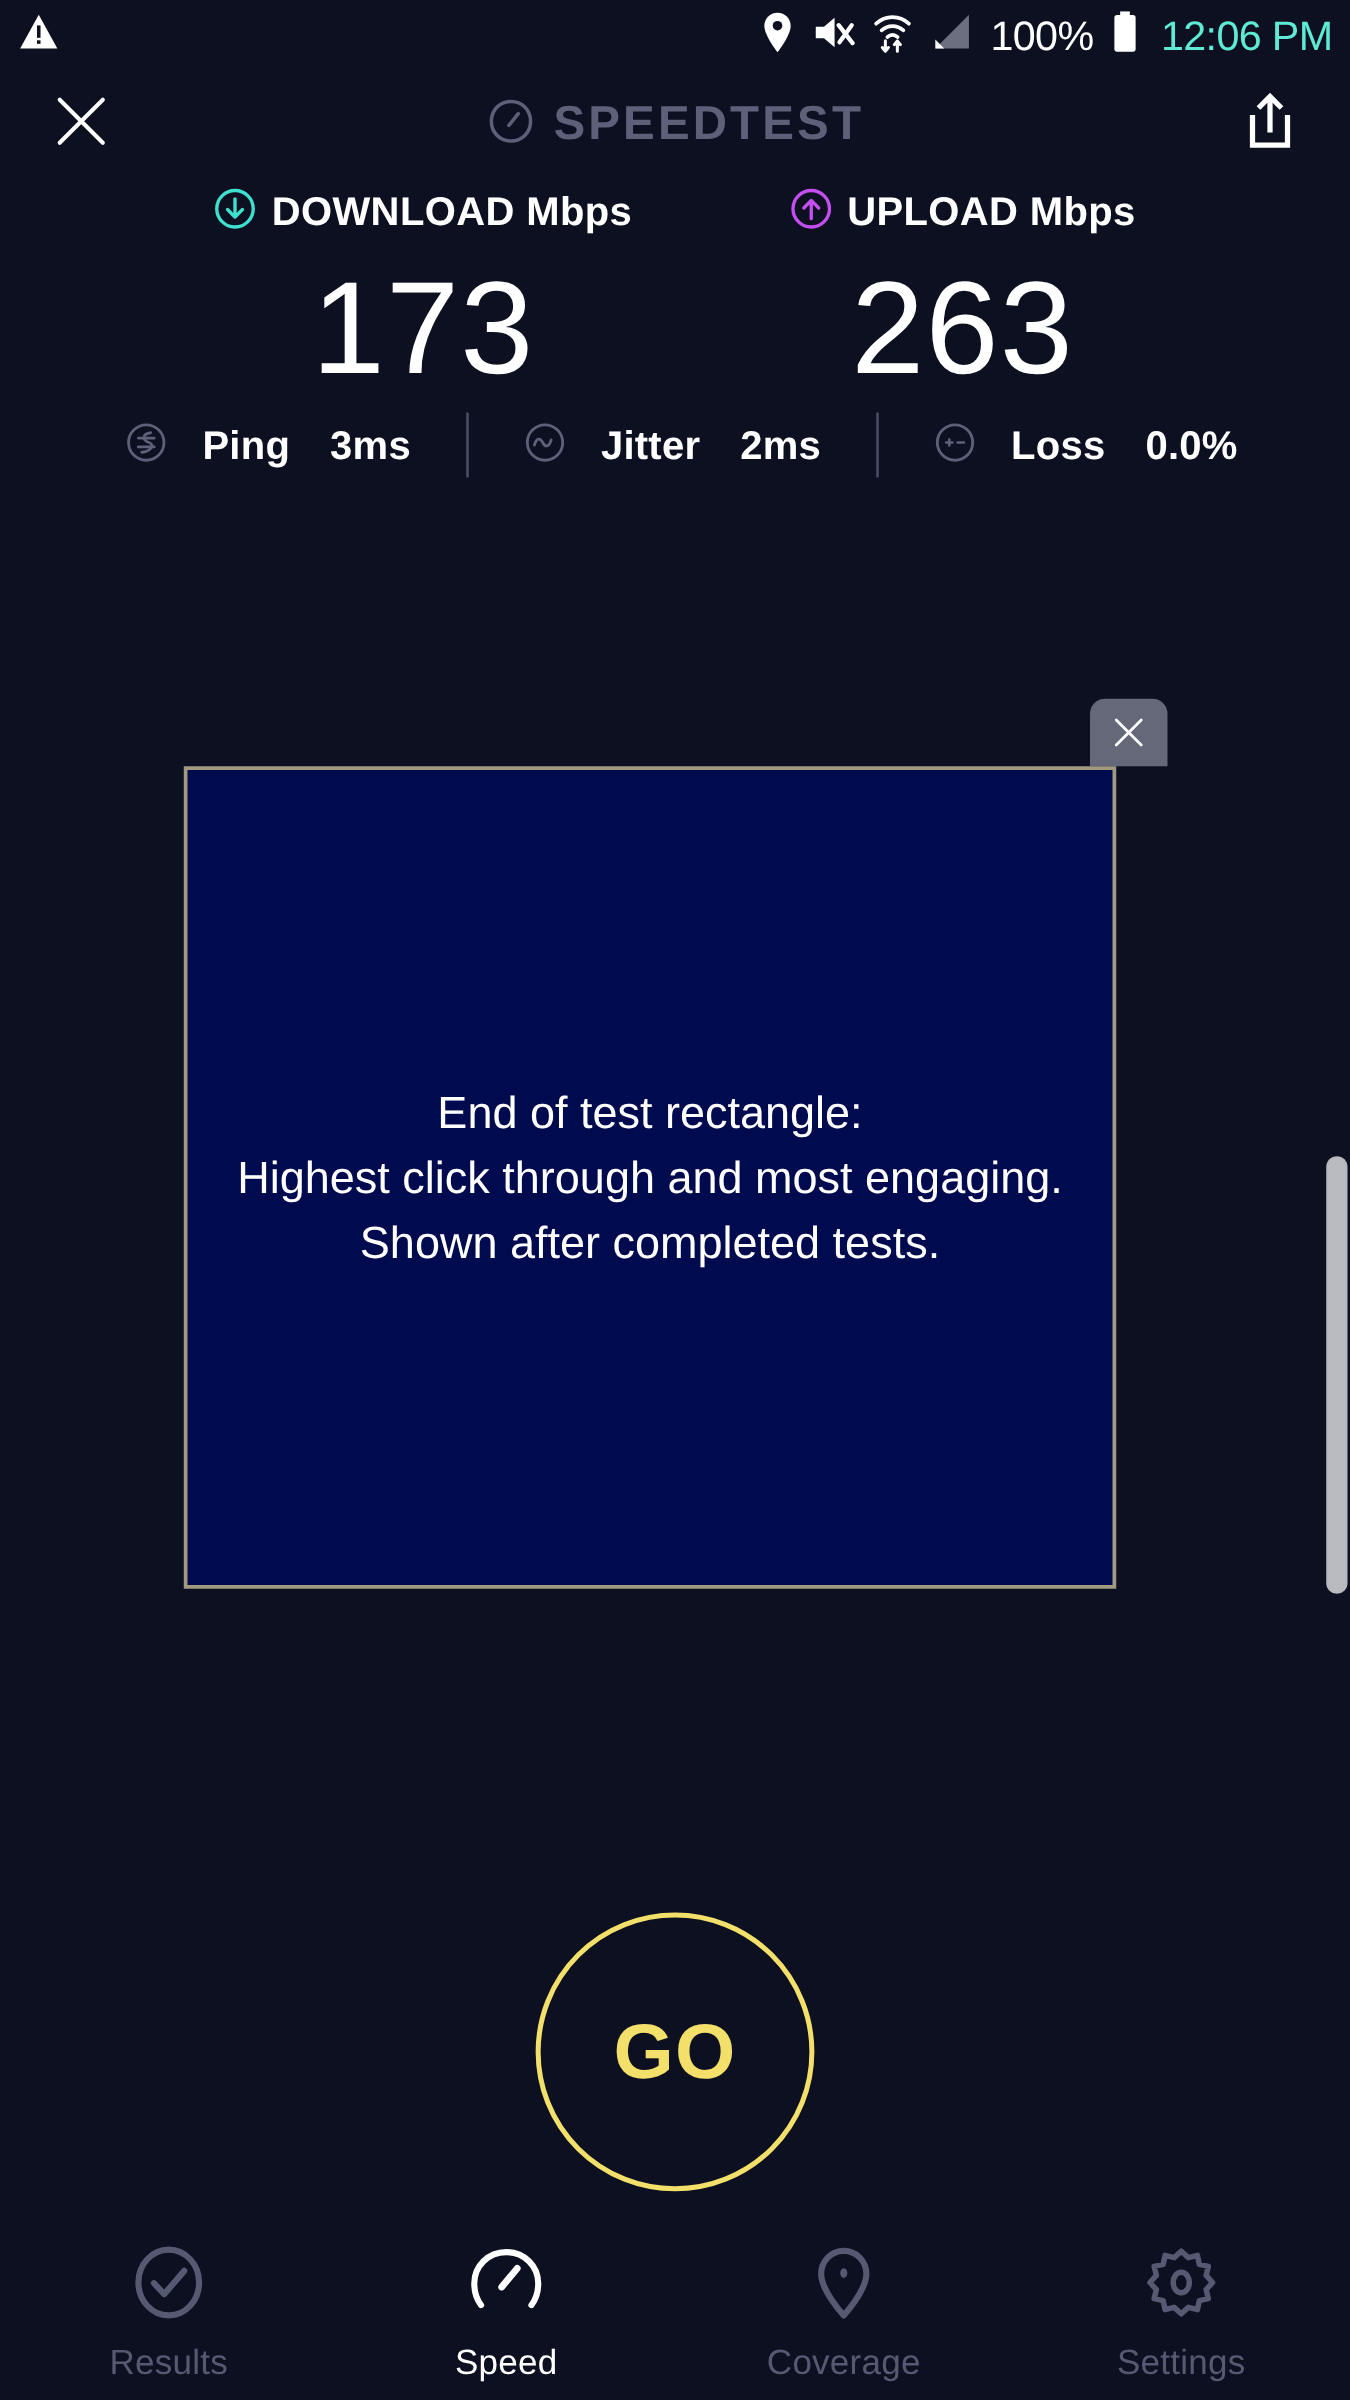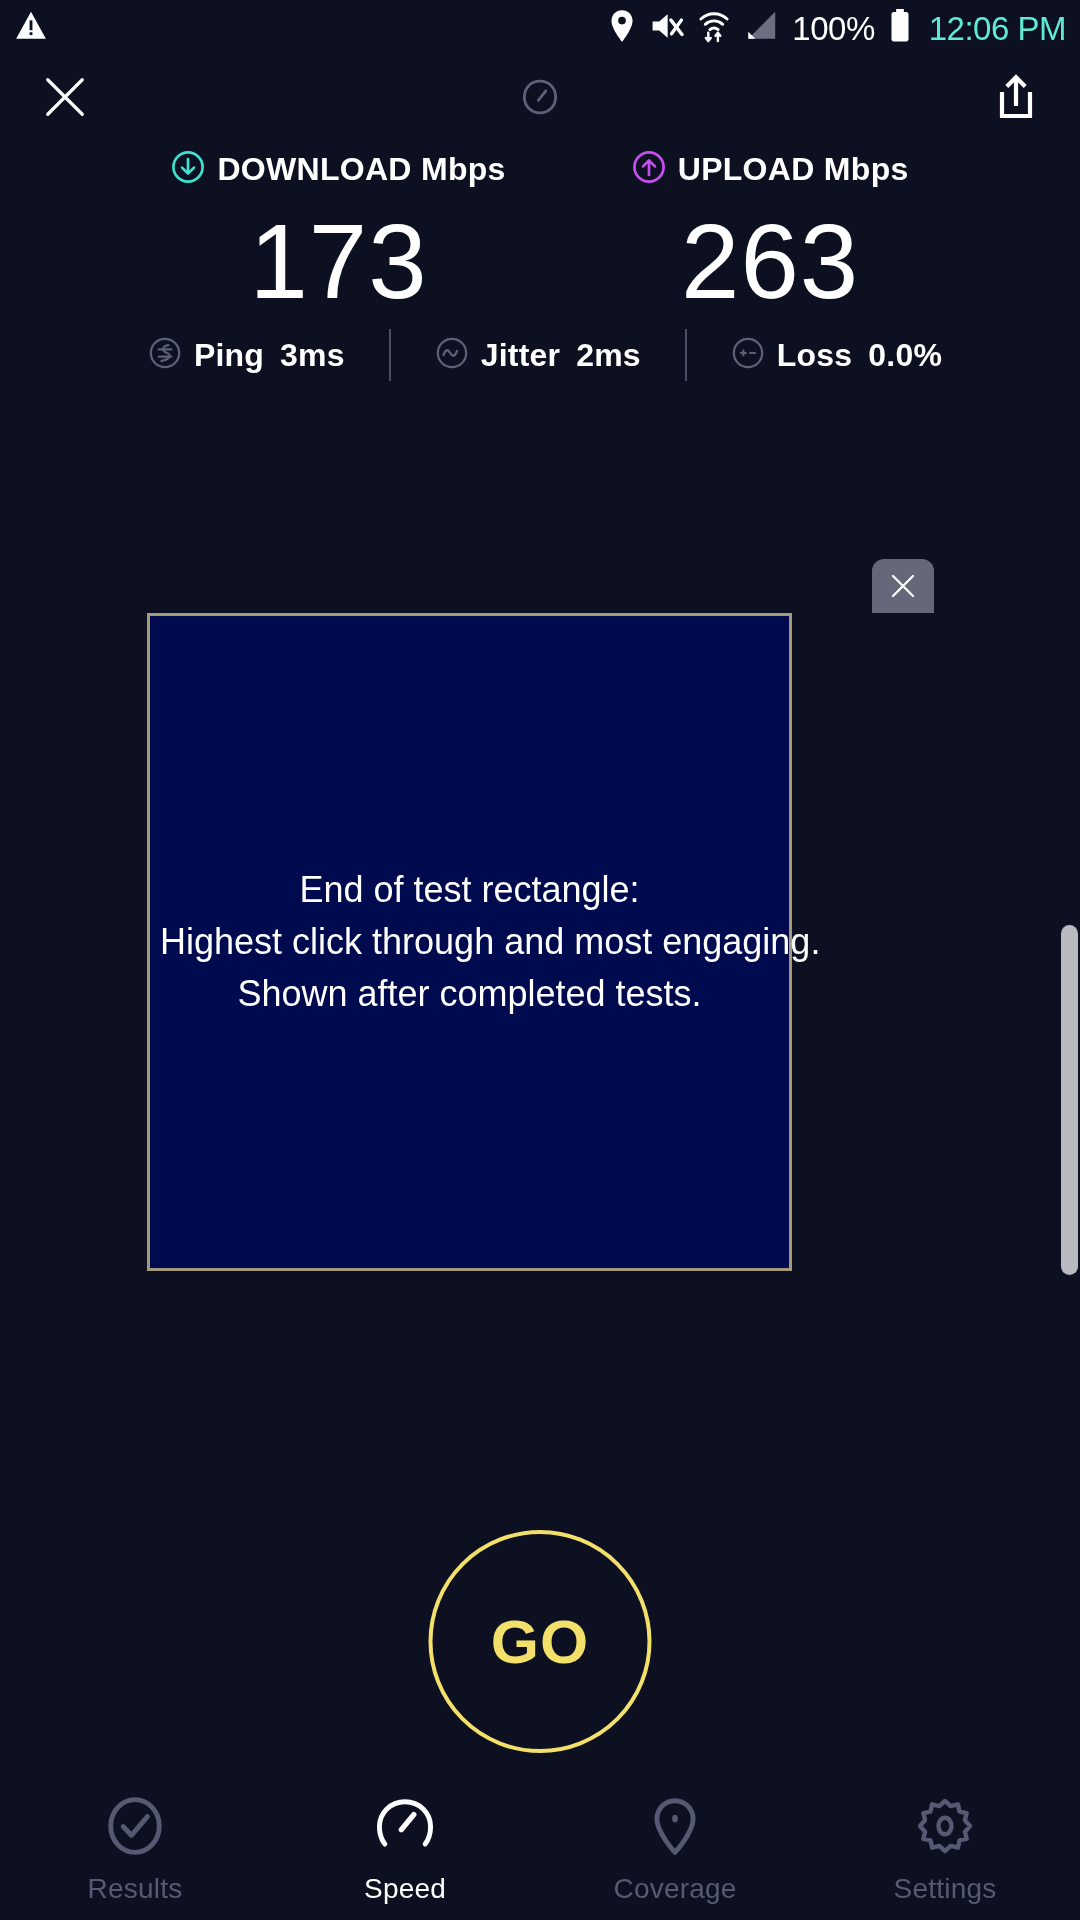--- a/index.html
+++ b/index.html
@@ -121,21 +121,21 @@
 
   .stats-row {
     display: flex;
     align-items: center;
     justify-content: center;
     margin-top: 14px;
   }
   .stat {
     display: flex;
     align-items: center;
-    gap: 12px;
+    gap: 28px;
     color: #ffffff;
   }
   .stat-name {
     font-size: 32px;
     font-weight: 700;
     letter-spacing: 0.2px;
   }
   .stat-value {
     font-size: 32px;
     font-weight: 700;
@@ -169,21 +169,21 @@
     border-radius: 12px 12px 0 0;
     display: flex;
     align-items: center;
     justify-content: center;
     cursor: pointer;
   }
   .ad-frame {
     position: absolute;
     left: 0;
     top: 54px;
-    width: 645px;
+    width: 746px;
     height: 658px;
     box-sizing: border-box;
     background: #000a4e;
     border: 3px solid #a3997c;
     display: flex;
     align-items: center;
     justify-content: flex-start;
   }
   .ad-text {
     color: #ffffff;
@@ -323,20 +323,21 @@
       </svg>
     </div>
 
     <div class="brand">
       <span>
         <svg width="40" height="40" viewBox="0 0 24 24">
           <path d="M12 21.5 C6.5 21.5 2.6 17.3 2.6 12 C2.6 6.7 6.5 2.5 12 2.5 C17.5 2.5 21.4 6.7 21.4 12 C21.4 17.3 17.5 21.5 12 21.5 Z" stroke="#5c6079" stroke-width="1.7" fill="none"></path>
           <path d="M11 14 L15.5 8.3" stroke="#5c6079" stroke-width="1.7" stroke-linecap="round"></path>
         </svg>
       </span>
+      <span class="brand-text">SPEEDTEST</span>
     </div>
 
     <div style="cursor:pointer;">
       <svg width="44" height="48" viewBox="0 0 22 24">
         <path d="M4 9.5 L4 21.5 L18 21.5 L18 9.5" stroke="#ffffff" stroke-width="2.1" fill="none" stroke-linejoin="miter"></path>
         <path d="M11 16.5 L11 2.2" stroke="#ffffff" stroke-width="2.1" stroke-linecap="butt"></path>
         <path d="M6.4 6.7 L11 2.1 L15.6 6.7" stroke="#ffffff" stroke-width="2.1" fill="none" stroke-linecap="butt" stroke-linejoin="miter"></path>
       </svg>
     </div>
   </div>

